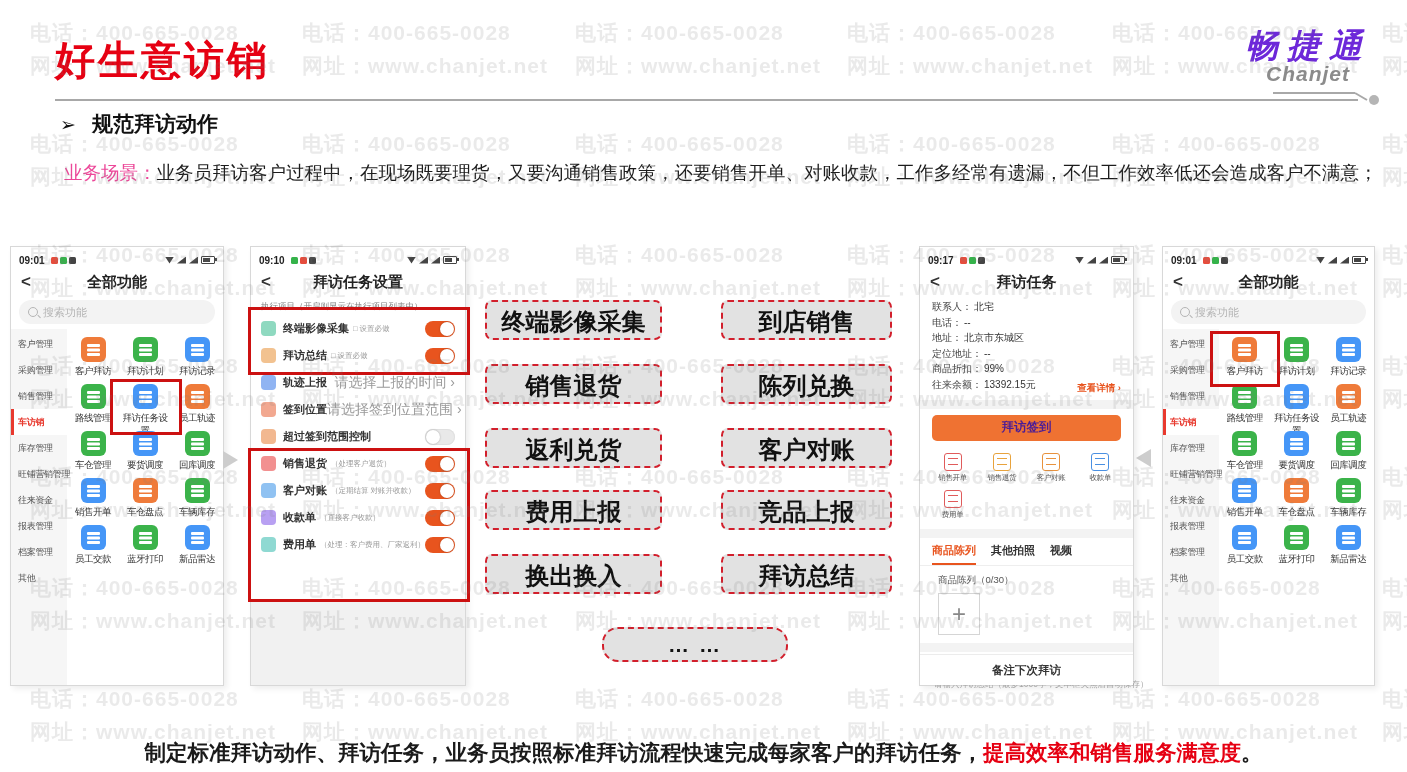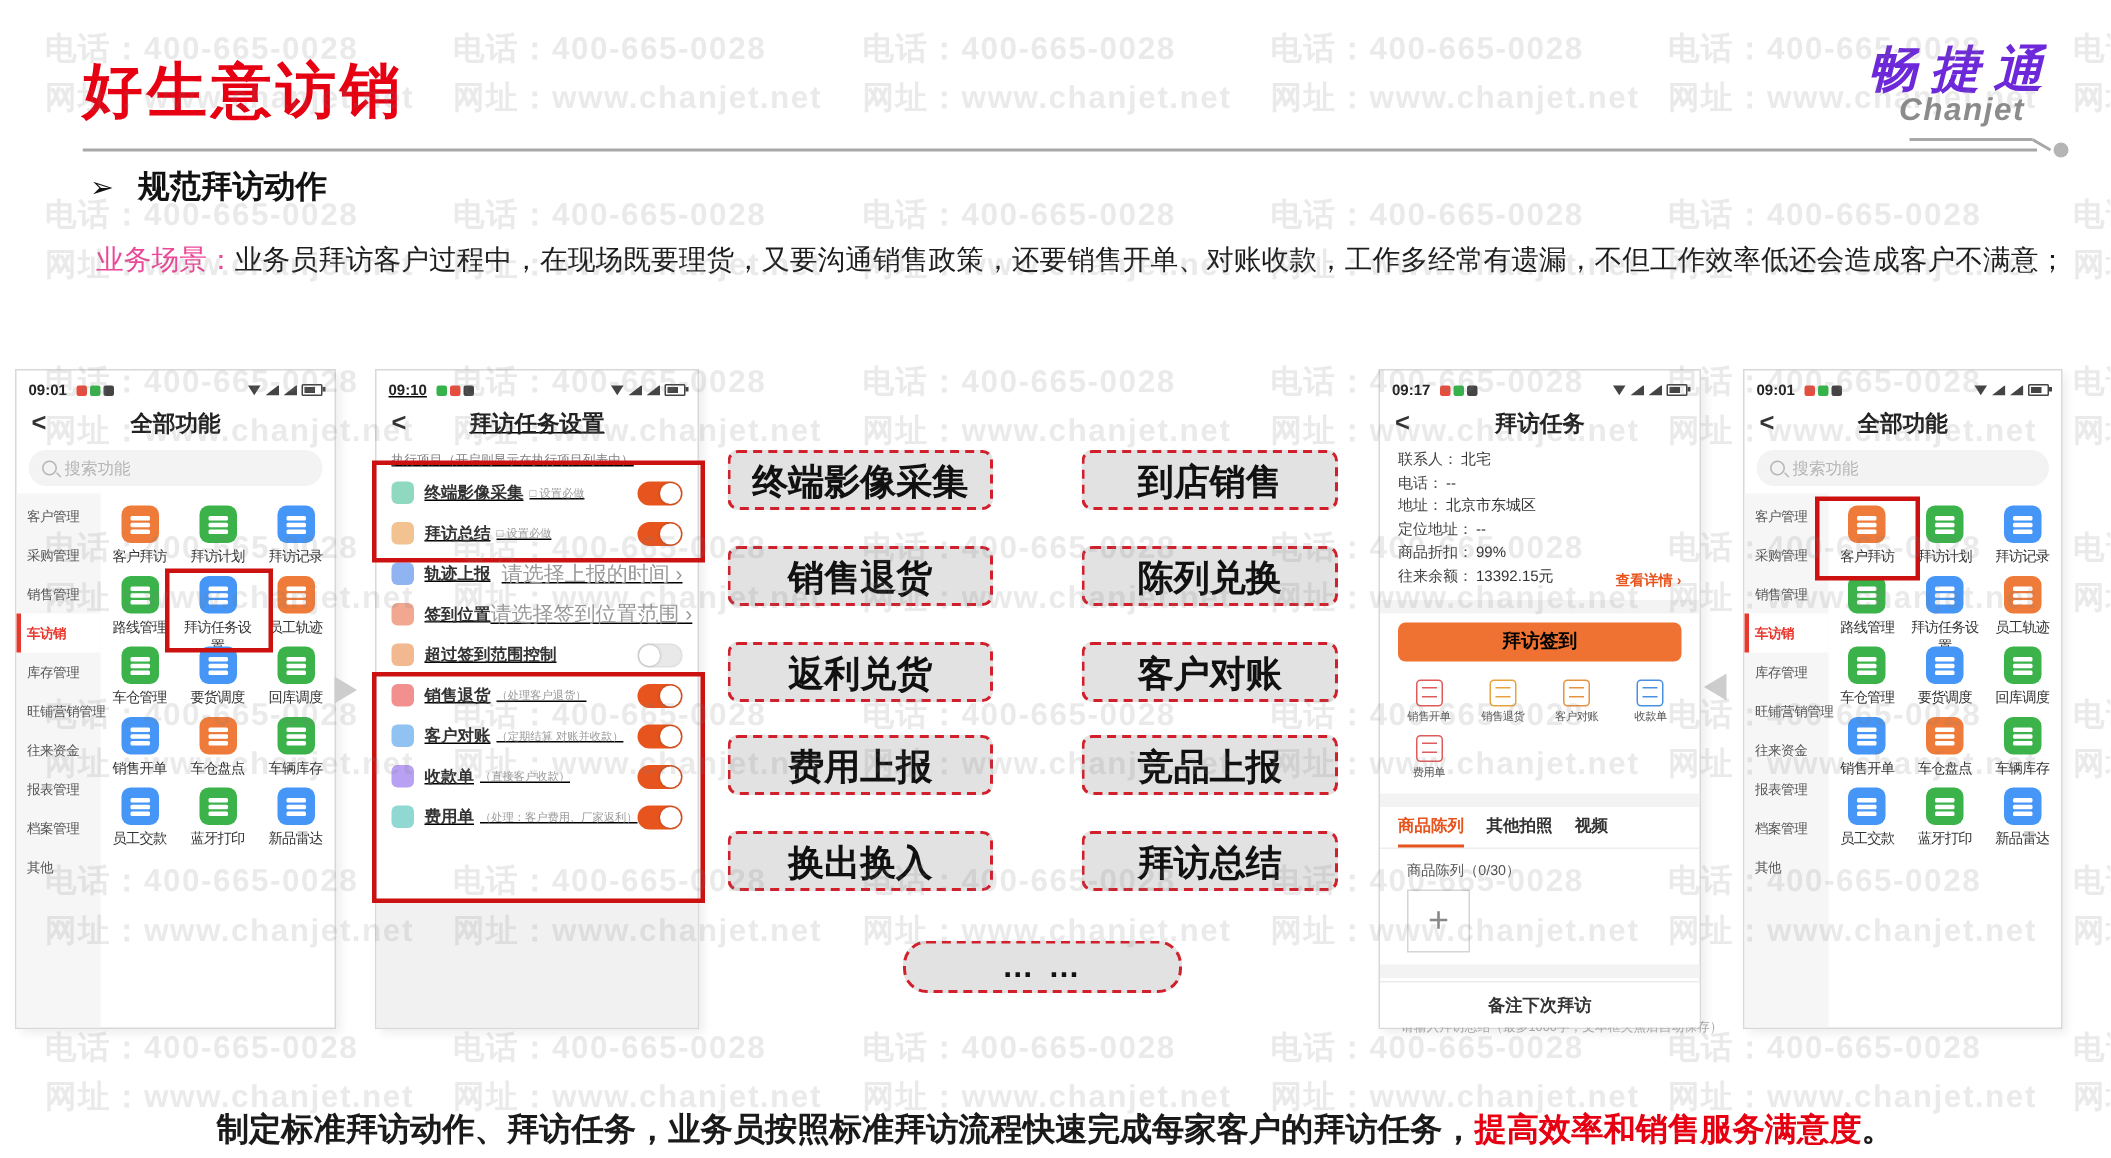--- a/index.html
+++ b/index.html
@@ -75,21 +75,21 @@
   .flow-area{position:absolute;inset:0;z-index:3;pointer-events:none;}
   .flow-btn{position:absolute;height:40px;line-height:40px;text-align:center;background:#e2e2e2;border:2px dashed #d21f2c;border-radius:7px;font-size:24px;font-weight:bold;color:#111;box-sizing:border-box;pointer-events:auto;}
   .flow-more{left:602px;top:627px;width:186px;height:35px;line-height:31px;border-radius:16px;font-size:21px;letter-spacing:2px;}
 
   
   .vinfo{padding:4px 12px 2px;}
   .vrow{display:flex;align-items:flex-start;font-size:10px;line-height:15.5px;color:#444;}
   .vrow .vval{color:#333;margin-left:2px;}
   .vrow .vlink{margin-left:auto;color:#e8541e;font-size:9.5px;font-weight:bold;line-height:21px;}
   .band{height:9px;background:#f3f3f3;}
-  .signin{margin:6px 12px;height:26px;background:#ef7232;border-radius:5px;color:#000000;font-size:12.5px;font-weight:bold;display:flex;align-items:center;justify-content:center;}
+  .signin{margin:6px 12px;height:26px;background:#ef7232;border-radius:5px;color:#4c1d95;font-size:12.5px;font-weight:bold;display:flex;align-items:center;justify-content:center;}
   .vactions{display:flex;flex-wrap:wrap;padding:6px 8px 2px;}
   .acell{width:25%;text-align:center;margin-bottom:7px;box-sizing:border-box;}
   .aicon{width:16px;height:16px;border:1.5px solid;border-radius:3px;display:block;margin:0 auto;position:relative;}
   .aicon::after{content:"";position:absolute;left:3px;right:3px;top:4px;height:5px;border-top:1.5px solid currentColor;border-bottom:1.5px solid currentColor;}
   .alabel{font-size:7.5px;color:#555;margin-top:2px;letter-spacing:-0.3px;}
   .vtabs{display:flex;gap:15px;padding:5px 12px 0;border-bottom:1px solid #eee;}
   .vtab{font-size:11px;font-weight:bold;color:#333;padding-bottom:5px;}
   .vtab.active{color:#e8541e;border-bottom:2px solid #e8541e;}
   .gtitle{font-size:9.5px;color:#555;padding:8px 0 4px 18px;}
   .plusbox{width:40px;height:40px;border:1px solid #d5d5d5;margin:2px 0 8px 18px;display:flex;align-items:center;justify-content:center;color:#888;font-size:24px;font-weight:300;background:#fff;}
@@ -218,21 +218,21 @@
           </div>
           <div class="gcell">
             <span class="gicon" style="background: rgb(69, 150, 247);"></span>
             <div class="glabel">新品雷达</div>
           </div>
         </div>
     </div>
     <div class="hlbox" style="left:99px;top:132px;width:66px;height:50px;"></div>
   </div>
 
-  <div class="phone" style="left:250px;top:246px;width:214px;height:438px;text-decoration:underline;">
+  <div class="phone" style="left:250px;top:246px;width:214px;height:438px;">
     <div class="statusbar">
       <span class="time">09:10</span>
       <span class="sq" style="background:#35b34a"></span>
       <span class="sq" style="background:#e64d3d"></span>
       <span class="sq" style="background:#444"></span>
       <span class="sb-right">
         <span class="wifi"></span>
         <span class="sig"></span>
         <span class="sig"></span>
         <span class="batt"></span>

